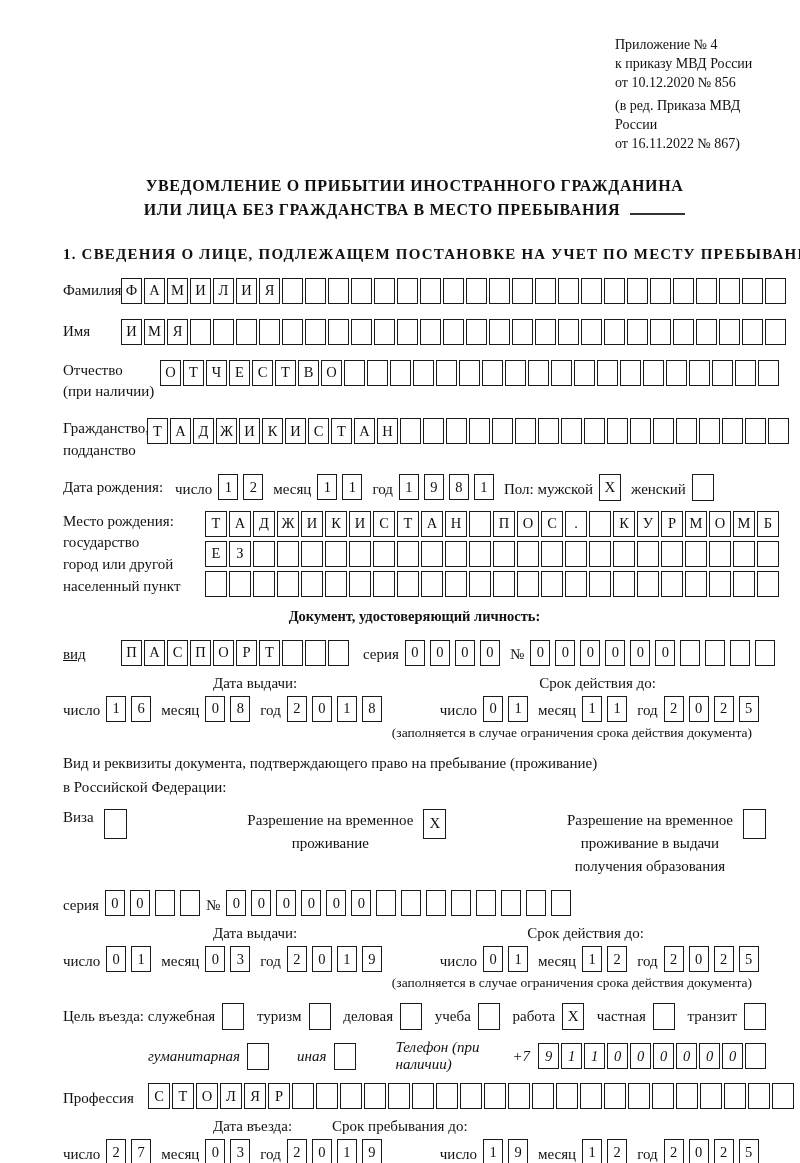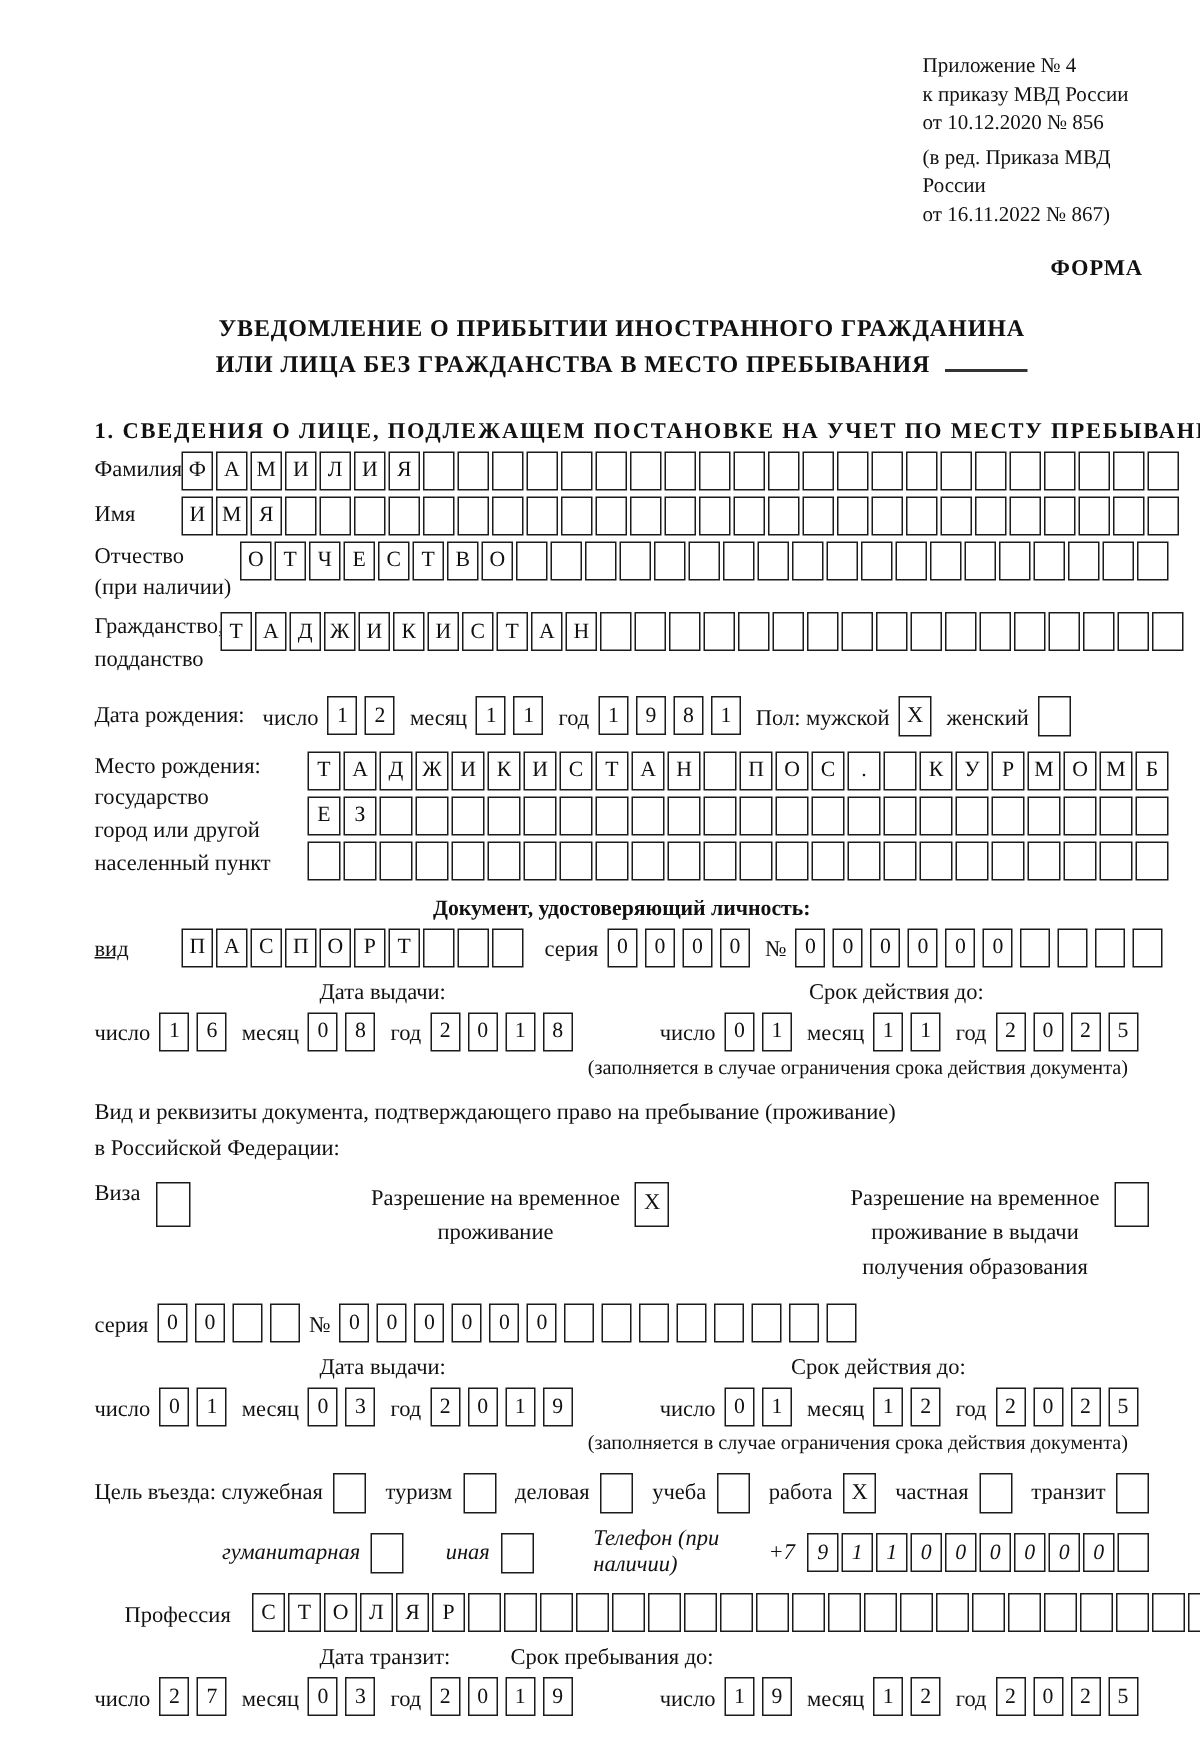--- a/index.html
+++ b/index.html
@@ -9,25 +9,25 @@
     padding:36px 34px 40px 63px;position:relative;
   }
   
   .appendix{margin-left:552px;font-size:14px;line-height:1.34;}
   .appendix .edition{margin-top:5px;}
   .forma{text-align:right;font-weight:bold;font-size:15px;letter-spacing:.6px;margin-top:17px;padding-right:4px;}
   .title{text-align:center;font-weight:bold;font-size:16px;letter-spacing:.6px;line-height:1.5;margin-top:20px;}
   .uline{display:inline-block;width:55px;border-bottom:2px solid #333;margin-left:10px;}
   .sect{font-weight:bold;font-size:15px;letter-spacing:1.2px;margin-top:24px;white-space:nowrap;}
   
-  .row{display:flex;align-items:flex-start;margin-top:4px;}
+  .row{display:flex;align-items:flex-start;margin-top:15px;}
   .vcenter{align-items:center;}
   .lab{flex-shrink:0;padding-top:4px;}
   .lab2{flex-shrink:0;line-height:1.45;}
-  .w58{width:58px;}.w97{width:97px;}.w84{width:84px;}.w142{width:142px;}.w55{width:38px;text-decoration:underline;}.w85{width:85px;margin-left:20px;}
+  .w58{width:58px;}.w97{width:97px;}.w84{width:84px;}.w142{width:142px;}.w55{width:38px;text-decoration:underline;}.w85{width:85px;}
   
   .cells{display:flex;gap:2px;flex-wrap:nowrap;}
   .cell{box-sizing:border-box;flex:0 0 auto;width:21px;height:26px;border:1.6px solid #1b1b1b;
         display:flex;align-items:center;justify-content:center;font-size:14.5px;background:#fff;}
   .mp .cell{width:22px;}
   .dcells{gap:5px;}
   .dcells .cell{width:20px;}
   .stack{display:flex;flex-direction:column;gap:4px;}
   .dlab{margin:0 6px 0 10px;padding-top:4px;flex-shrink:0;}
   .dlab.first{margin-left:0;}
@@ -68,21 +68,20 @@
   <div class="appendix">
     <div>Приложение № 4</div>
     <div>к приказу МВД России</div>
     <div>от 10.12.2020 № 856</div>
     <div class="edition">
       <div>(в ред. Приказа МВД России</div>
       <div>от 16.11.2022 № 867)</div>
     </div>
   </div>
 
-  <div class="forma">ФОРМА</div>
 
   <div class="title">
     <div>УВЕДОМЛЕНИЕ О ПРИБЫТИИ ИНОСТРАННОГО ГРАЖДАНИНА</div>
     <div><span>ИЛИ ЛИЦА БЕЗ ГРАЖДАНСТВА В МЕСТО ПРЕБЫВАНИЯ</span><span class="uline"></span></div>
   </div>
 
   <div class="sect">1. СВЕДЕНИЯ О ЛИЦЕ, ПОДЛЕЖАЩЕМ ПОСТАНОВКЕ НА УЧЕТ ПО МЕСТУ ПРЕБЫВАНИЯ</div>
 
   <div class="row">
     <div class="lab w58">Фамилия</div>
@@ -608,21 +607,21 @@
         <span class="cell"></span>
         <span class="cell"></span>
         <span class="cell"></span>
         <span class="cell"></span>
         <span class="cell"></span>
         <span class="cell"></span>
       </div>
   </div>
 
   <div class="dates-heads">
-    <span class="dh-left">Дата транзит:</span>
+    <span class="dh-left">Дата въезда:</span>
     <span class="dh2-right ml40">Срок пребывания до:</span>
   </div>
   <div class="dates-row">
     <div class="dgrp">
       <span class="dlab first">число</span>
       <div class="cells dcells">
           <span class="cell">2</span>
           <span class="cell">7</span>
         </div>
       <span class="dlab">месяц</span>

